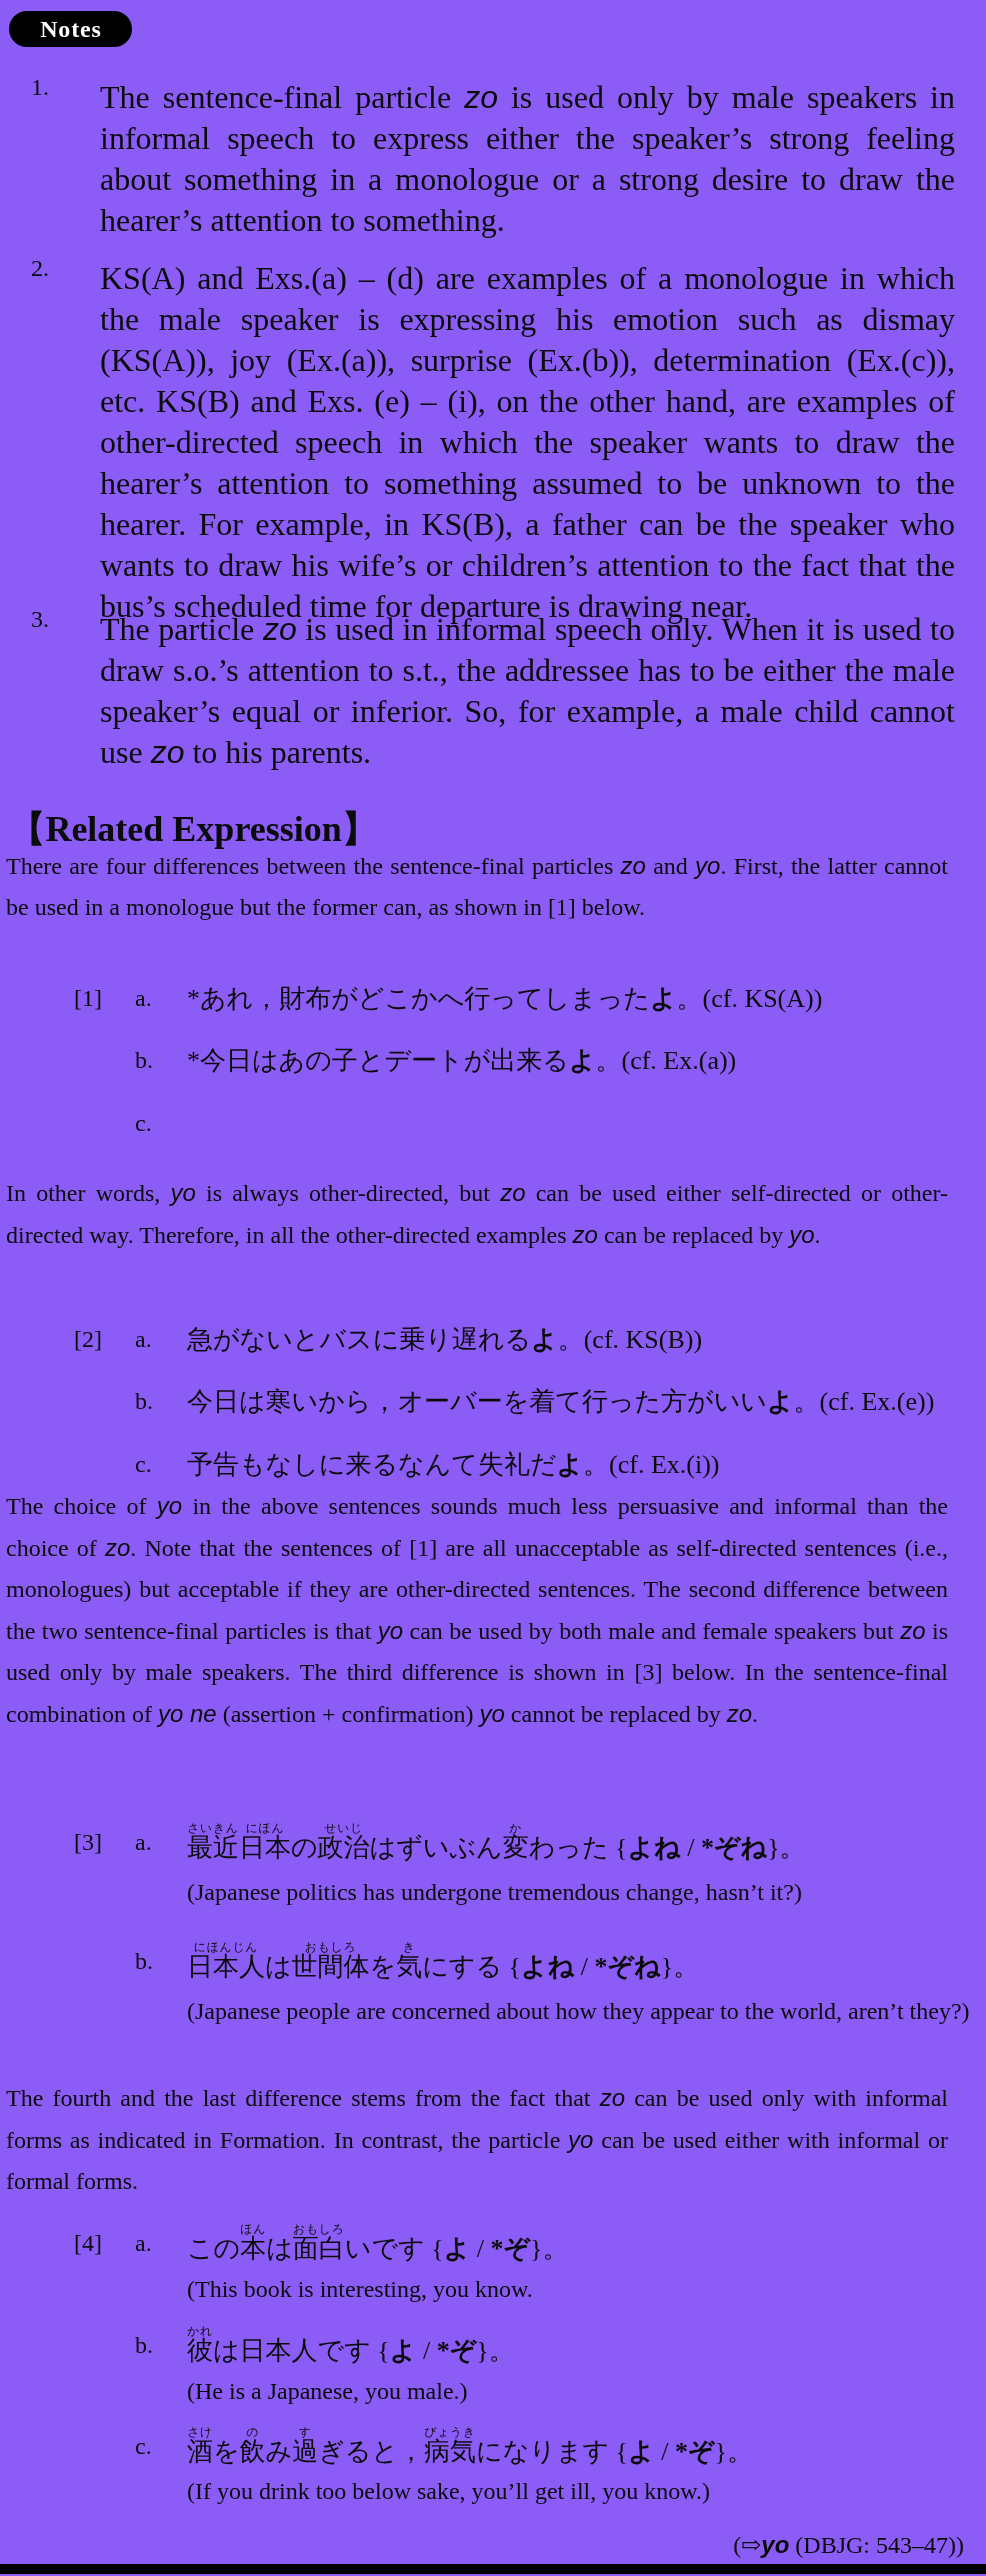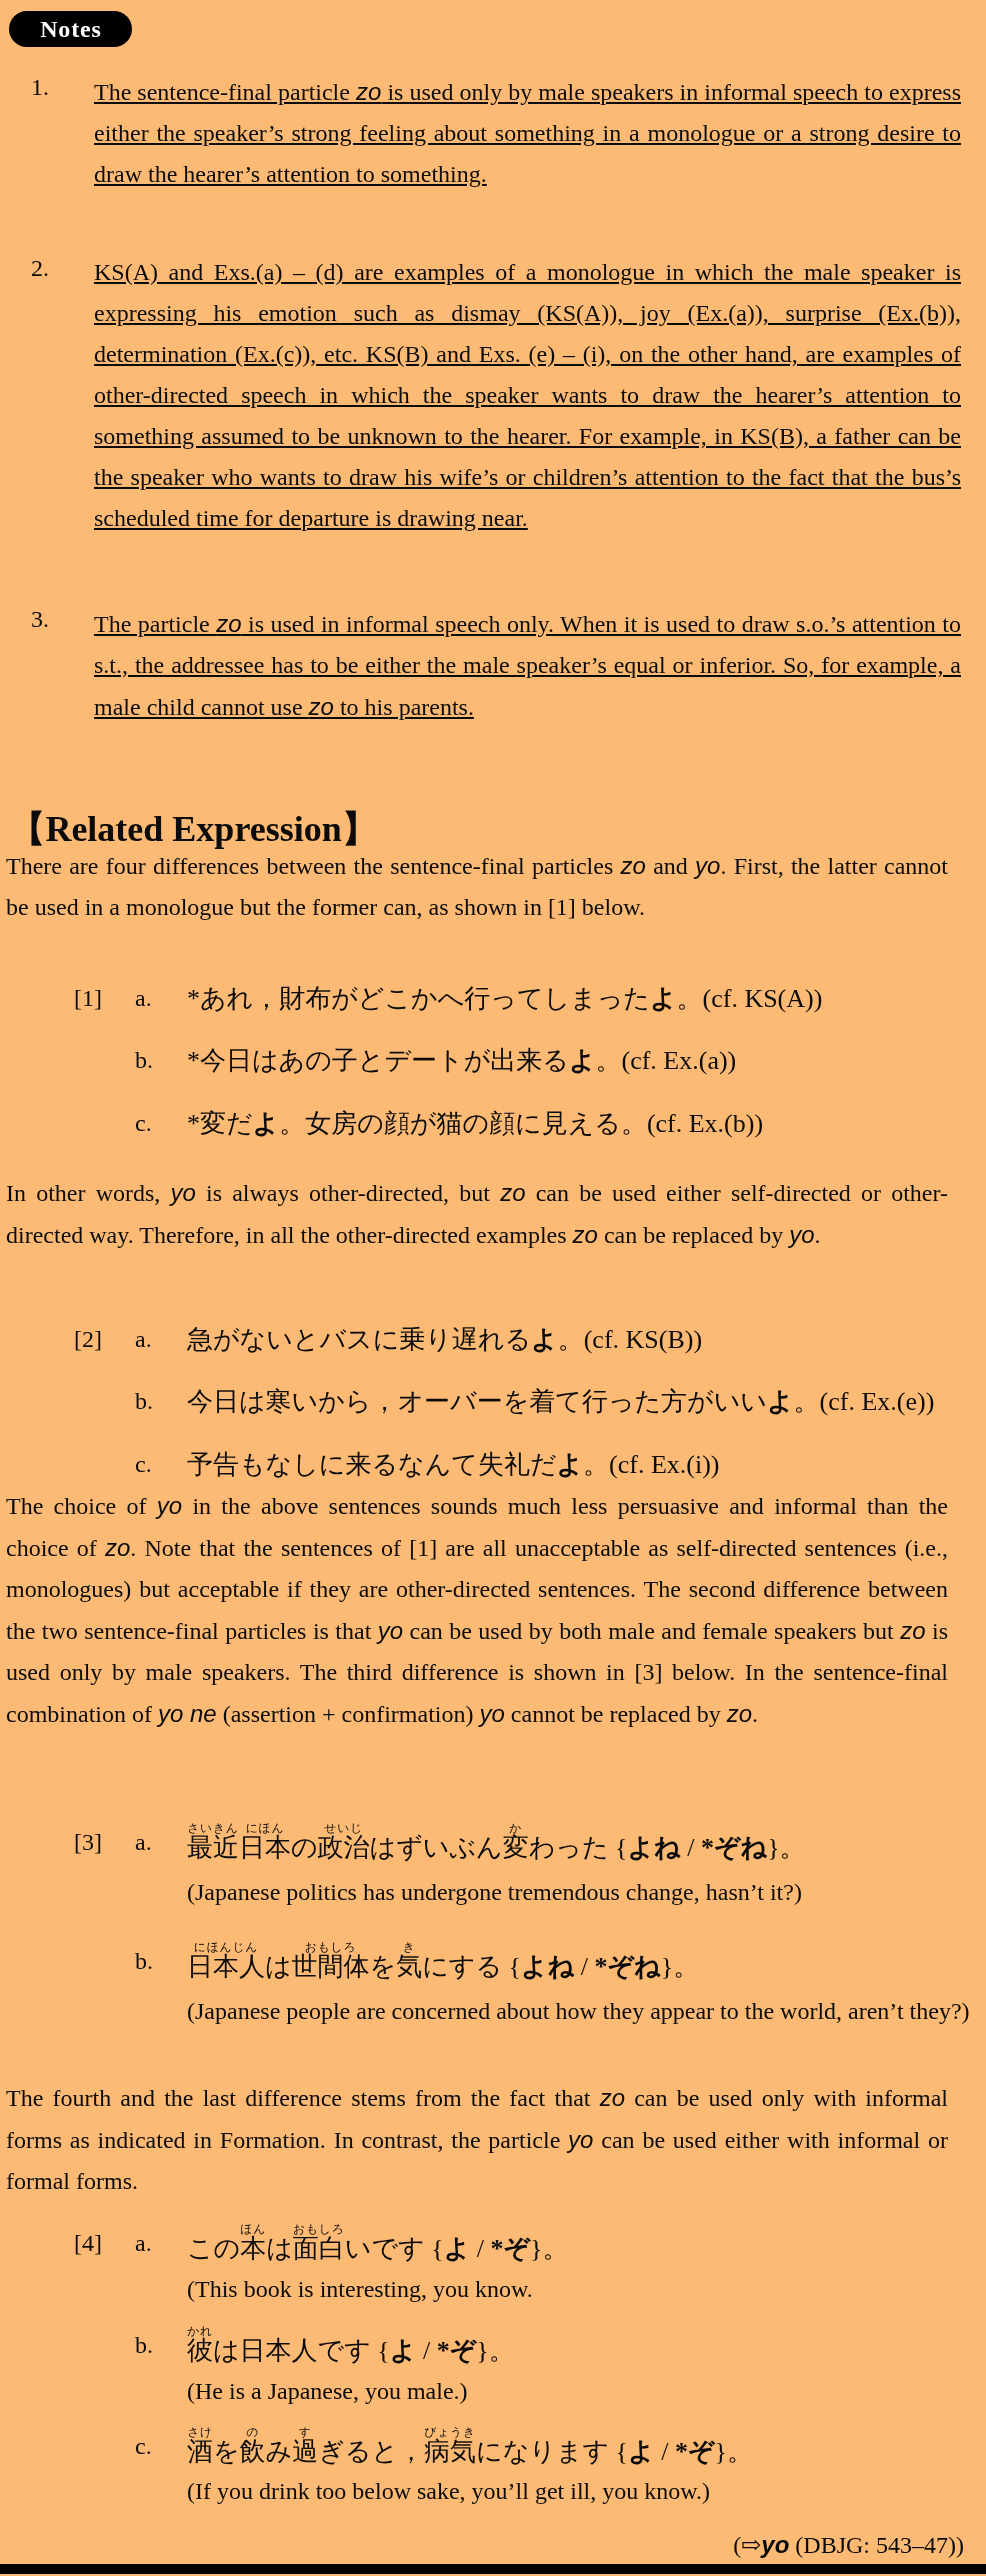--- a/index.html
+++ b/index.html
@@ -1,26 +1,26 @@
 <!DOCTYPE html>
 <html style="font-size:12.5px"><head>
 <meta charset="utf-8">
 <style>
   html,body{margin:0;padding:0;background:#ffffff;}
-  .page{position:relative;width:986px;height:2576px;background:#fdba74;
+  .page{position:relative;width:986px;height:2576px;background:#8b5cf6;
         font-family:"Liberation Serif","DejaVu Serif",serif;color:#0b0b0b;overflow:hidden;}
   .abs{position:absolute;}
   
   .badge{left:9.4px;top:11px;width:123px;height:36px;background:#000;border-radius:19.6px;
          display:flex;align-items:center;justify-content:center;}
   .badge .badge-label{color:#fff;font-size:24px;font-weight:bold;letter-spacing:0.8px;}
   
   .note-row{left:31px;width:934px;display:flex;}
   .note-num{flex:0 0 59px;font-size:24px;line-height:41px;}
-  .note-text{flex:1;font-size:24px;line-height:41px;text-align:justify;margin:4px;text-decoration:underline;}
+  .note-text{flex:1;font-size:32px;line-height:41px;text-align:justify;margin:10px;}
   
   .heading{left:9.4px;font-size:36px;font-weight:bold;line-height:34px;}
   
   .para{left:6px;width:942px;font-size:24px;line-height:41px;text-align:justify;margin:0;}
   
   .ex-row{left:74px;width:901px;display:flex;}
   .ex-num{flex:0 0 61px;font-size:24px;line-height:41px;}
   .ex-letter{flex:0 0 52px;font-size:24px;line-height:41px;}
   .ex-jp{flex:1;font-size:26px;line-height:41px;}
   .ex-en{flex:1;font-size:24px;line-height:41px;}
@@ -65,21 +65,20 @@
     <span class="ex-jp">*あれ，財布がどこかへ行ってしまった<span class="st-b">よ</span>。(cf. KS(A))</span>
   </div>
   <div class="abs ex-row" style="top:1040px">
     <span class="ex-num"></span>
     <span class="ex-letter">b.</span>
     <span class="ex-jp">*今日はあの子とデートが出来る<span class="st-b">よ</span>。(cf. Ex.(a))</span>
   </div>
   <div class="abs ex-row" style="top:1103px">
     <span class="ex-num"></span>
     <span class="ex-letter">c.</span>
-    <span class="ex-jp">*変だ<span class="st-b">よ</span>。女房の顔が猫の顔に見える。(cf. Ex.(b))</span>
   </div>
 
   <p class="abs para" style="top:1172px">In other words, <span class="st-i">yo</span> is always other-directed, but <span class="st-i">zo</span> can be used either self-directed or other-directed way. Therefore, in all the other-directed examples <span class="st-i">zo</span> can be replaced by <span class="st-i">yo</span>.</p>
 
   <div class="abs ex-row" style="top:1319px">
     <span class="ex-num">[2]</span>
     <span class="ex-letter">a.</span>
     <span class="ex-jp">急がないとバスに乗り遅れる<span class="st-b">よ</span>。(cf. KS(B))</span>
   </div>
   <div class="abs ex-row" style="top:1381px">

